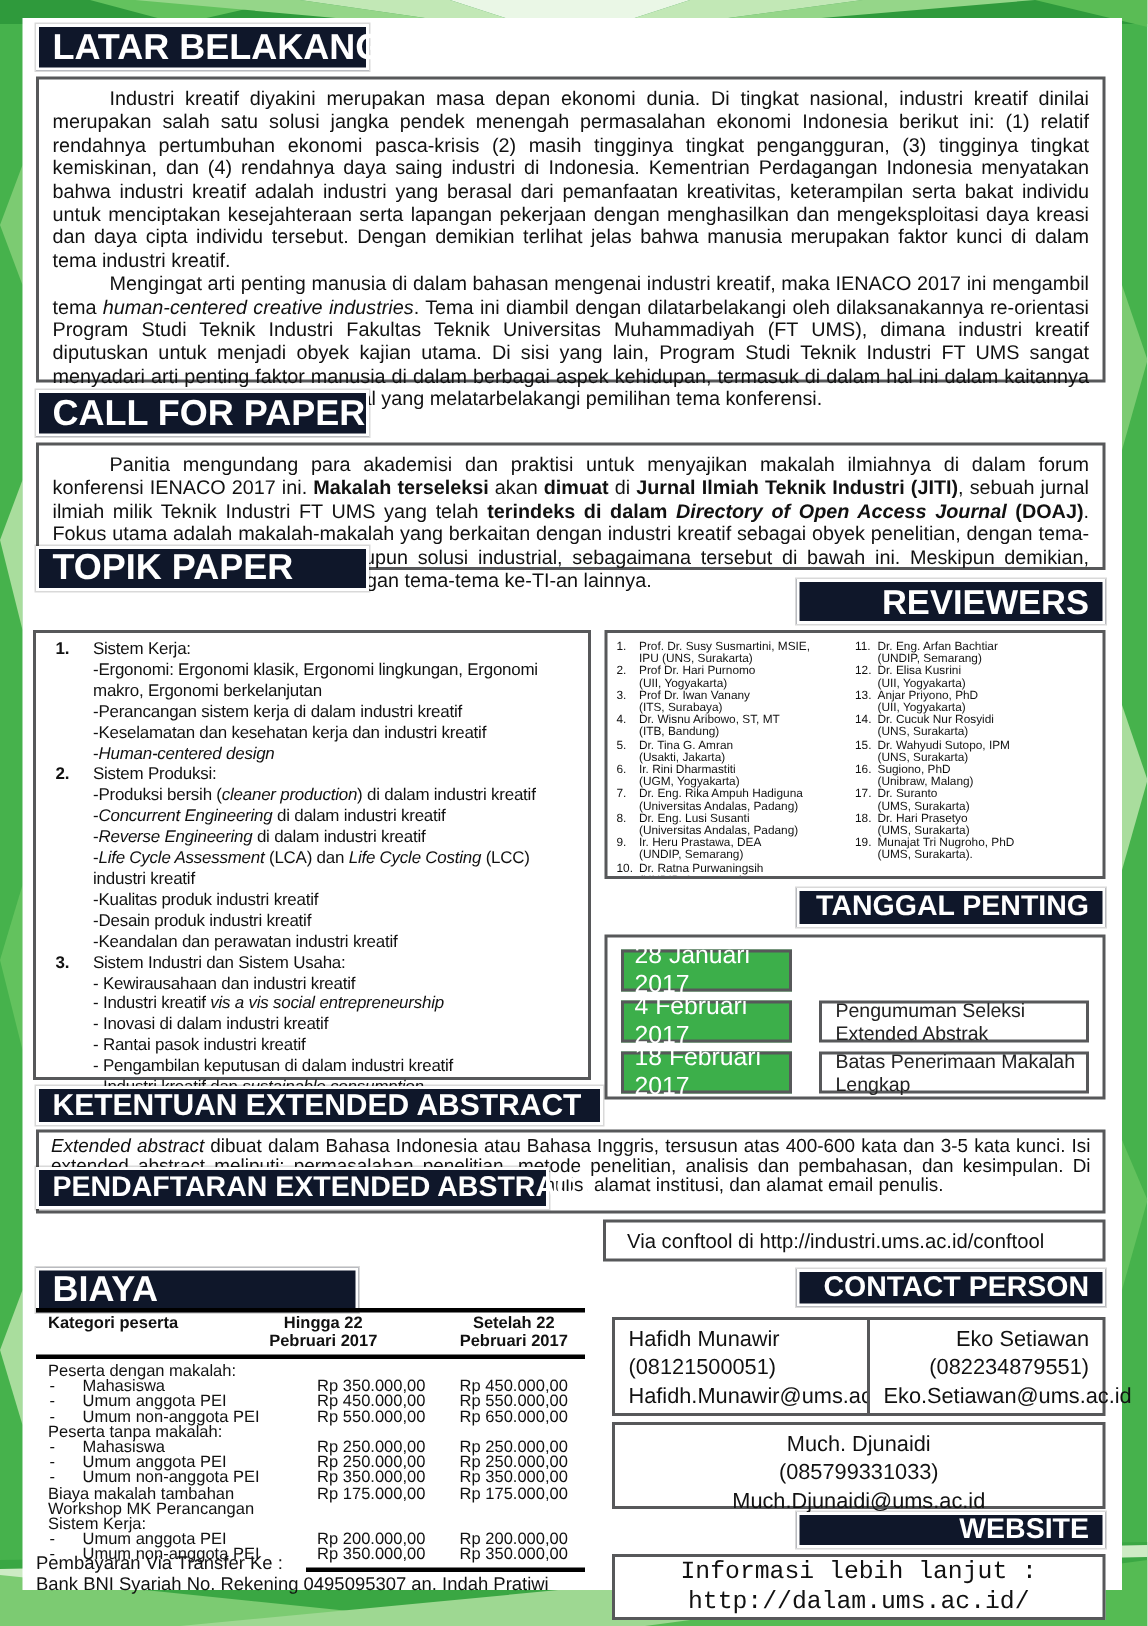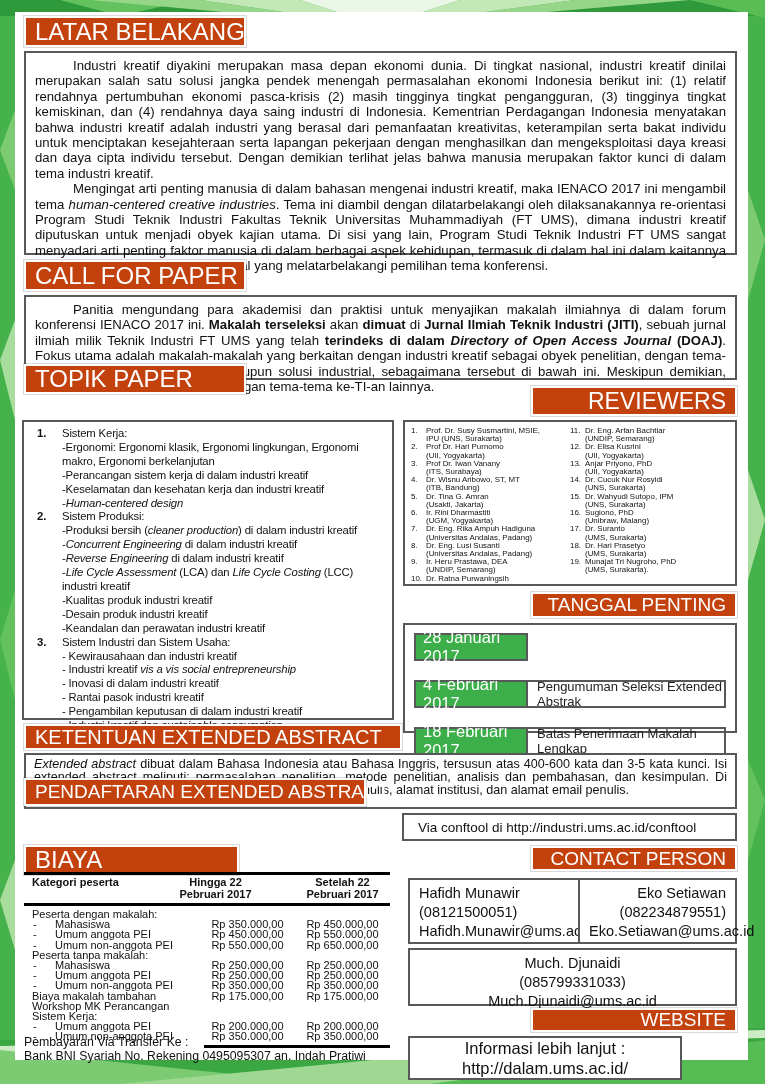--- a/index.html
+++ b/index.html
@@ -1,23 +1,23 @@
 <!DOCTYPE html>
 <html><head>
 <meta charset="utf-8">
 <style>
   html,body{margin:0;padding:0;background:#e8e8e8;}
   .page{position:relative;width:765px;height:1084px;overflow:hidden;margin:0 auto;
         font-family:"Liberation Sans",sans-serif;background:#fff;}
   svg.bg{position:absolute;left:0;top:0;width:765px;height:1084px;}
   .panel{position:absolute;left:15px;top:12px;width:733px;height:1048px;background:#fff;}
 
-  .bar{position:absolute;background:#c2410c;border:2px solid #fff;
+  .bar{position:absolute;background:#0f172a;border:2px solid #fff;
        box-shadow:0 0 0 1px rgba(0,0,0,.15);color:#fff;display:flex;align-items:center;
-       padding:0 9px;box-sizing:border-box;white-space:nowrap;font-weight:normal;}
+       padding:0 9px;box-sizing:border-box;white-space:nowrap;font-weight:bold;}
   .bar.right{justify-content:flex-end;}
 
   .box{position:absolute;background:#fff;border:2px solid #57585a;box-sizing:border-box;}
 
   
   #bar-latar{left:24px;top:16px;width:222px;height:31px;font-size:24px;}
   #box-latar{left:24px;top:51px;width:713px;height:204px;}
   #bar-call{left:24px;top:260px;width:222px;height:31px;font-size:24px;}
   #box-call{left:24px;top:295px;width:713px;height:85px;}
   #bar-topik{left:24px;top:364px;width:222px;height:30px;font-size:24px;text-align:center;}
@@ -47,21 +47,21 @@
 
   
   #box-reviewers{display:flex;padding:5px 6px;font-size:7.9px;line-height:8.2px;color:#111;}
   .rev-col{width:50%;}
   .rev{display:flex;}
   .rev-n{width:15px;flex:none;}
   .rev-name,.rev-affil{display:block;}
   .rev-b{flex:1;}
 
   
-  .date-row{display:flex;height:28px;margin-bottom:19px;}
+  .date-row{display:flex;height:28px;margin-bottom:6px;gap:20px;}
   .date-cell{width:114px;flex:none;background:#3caf4a;border:2px solid #57585a;color:#fff;
              display:flex;align-items:center;padding-left:7px;font-size:16.5px;box-sizing:border-box;}
   .date-desc{flex:1;border:2px solid #57585a;margin-left:-2px;display:flex;align-items:center;
              padding-left:9px;font-size:13px;color:#222;box-sizing:border-box;}
 
   
   #biaya-table{position:absolute;left:24px;top:872px;width:366px;font-size:11px;color:#111;}
   .fee-head{display:flex;border-top:3px solid #000;border-bottom:3px solid #000;
             font-weight:bold;padding:2px 0 3px;line-height:11.5px;align-items:flex-start;gap:32px;}
   .fh1{flex:1;padding-left:8px;}
@@ -78,22 +78,22 @@
 
   
   .cbox{position:absolute;border:2px solid #57585a;background:#fff;font-size:14.5px;
         line-height:19px;color:#111;padding:4px 9px;box-sizing:border-box;}
   #contact-box-1{left:408px;top:878px;width:172px;height:66px;text-align:left;}
   #contact-box-2{left:578px;top:878px;width:159px;height:66px;text-align:right;}
   #contact-box-3{left:408px;top:948px;width:329px;height:58px;text-align:center;}
 
   
   #bar-website{left:531px;top:1008px;width:206px;height:24px;font-size:19px;}
-  #box-website{left:408px;top:1036px;width:274px;height:44px;display:flex;flex-direction:column;
-               justify-content:center;align-items:center;font-size:16.5px;line-height:20px;color:#111;}
+  #box-website{left:408px;top:1036px;width:329px;height:44px;display:flex;flex-direction:column;
+               justify-content:center;align-items:center;font-size:16.5px;line-height:20px;color:#111;font-family:Liberation Mono, monospace;}
 </style>
 </head>
 <body>
 
 <div class="page">
 
   <svg class="bg" viewBox="0 0 765 1084" preserveAspectRatio="none">
     <rect width="765" height="1084" fill="#46b24c"></rect>
     <rect width="765" height="16" fill="#2f9a3c"></rect>
     <polygon points="60,0 190,0 120,16" fill="#63c25e"></polygon>

